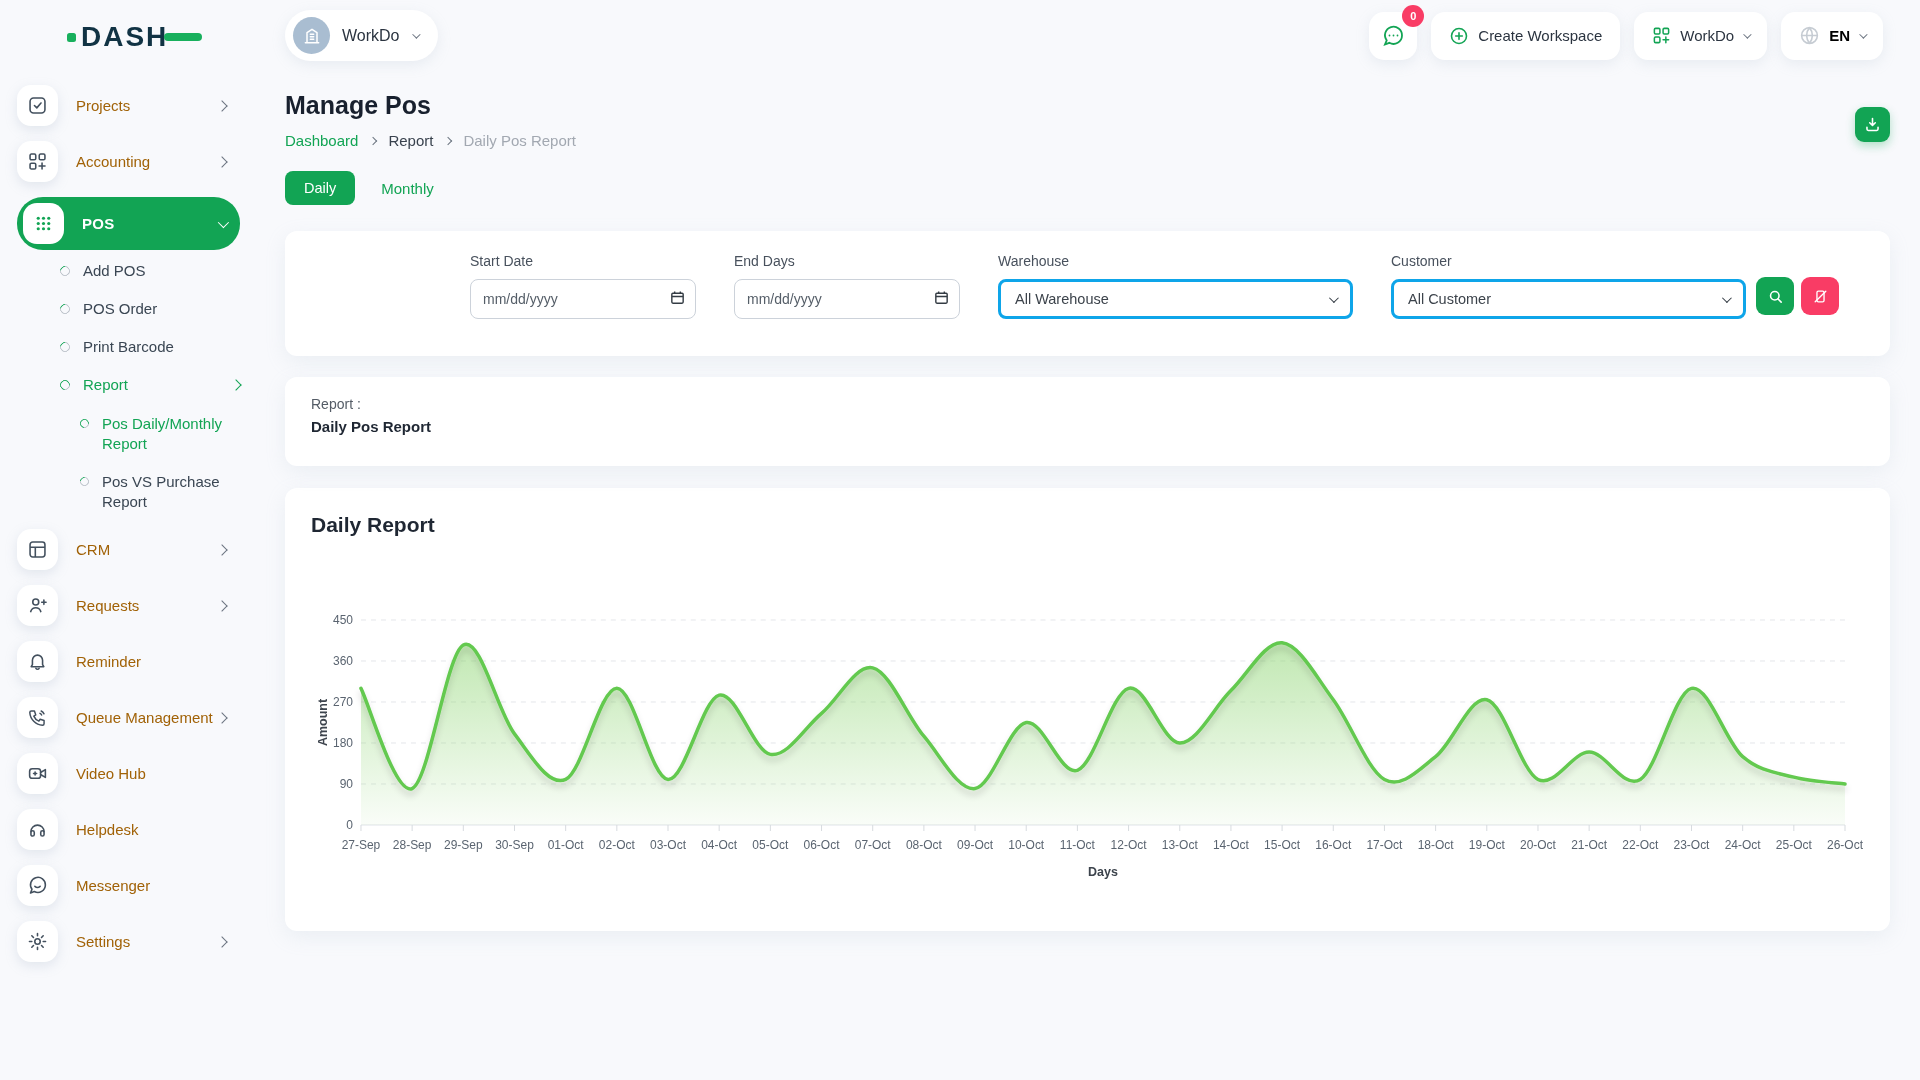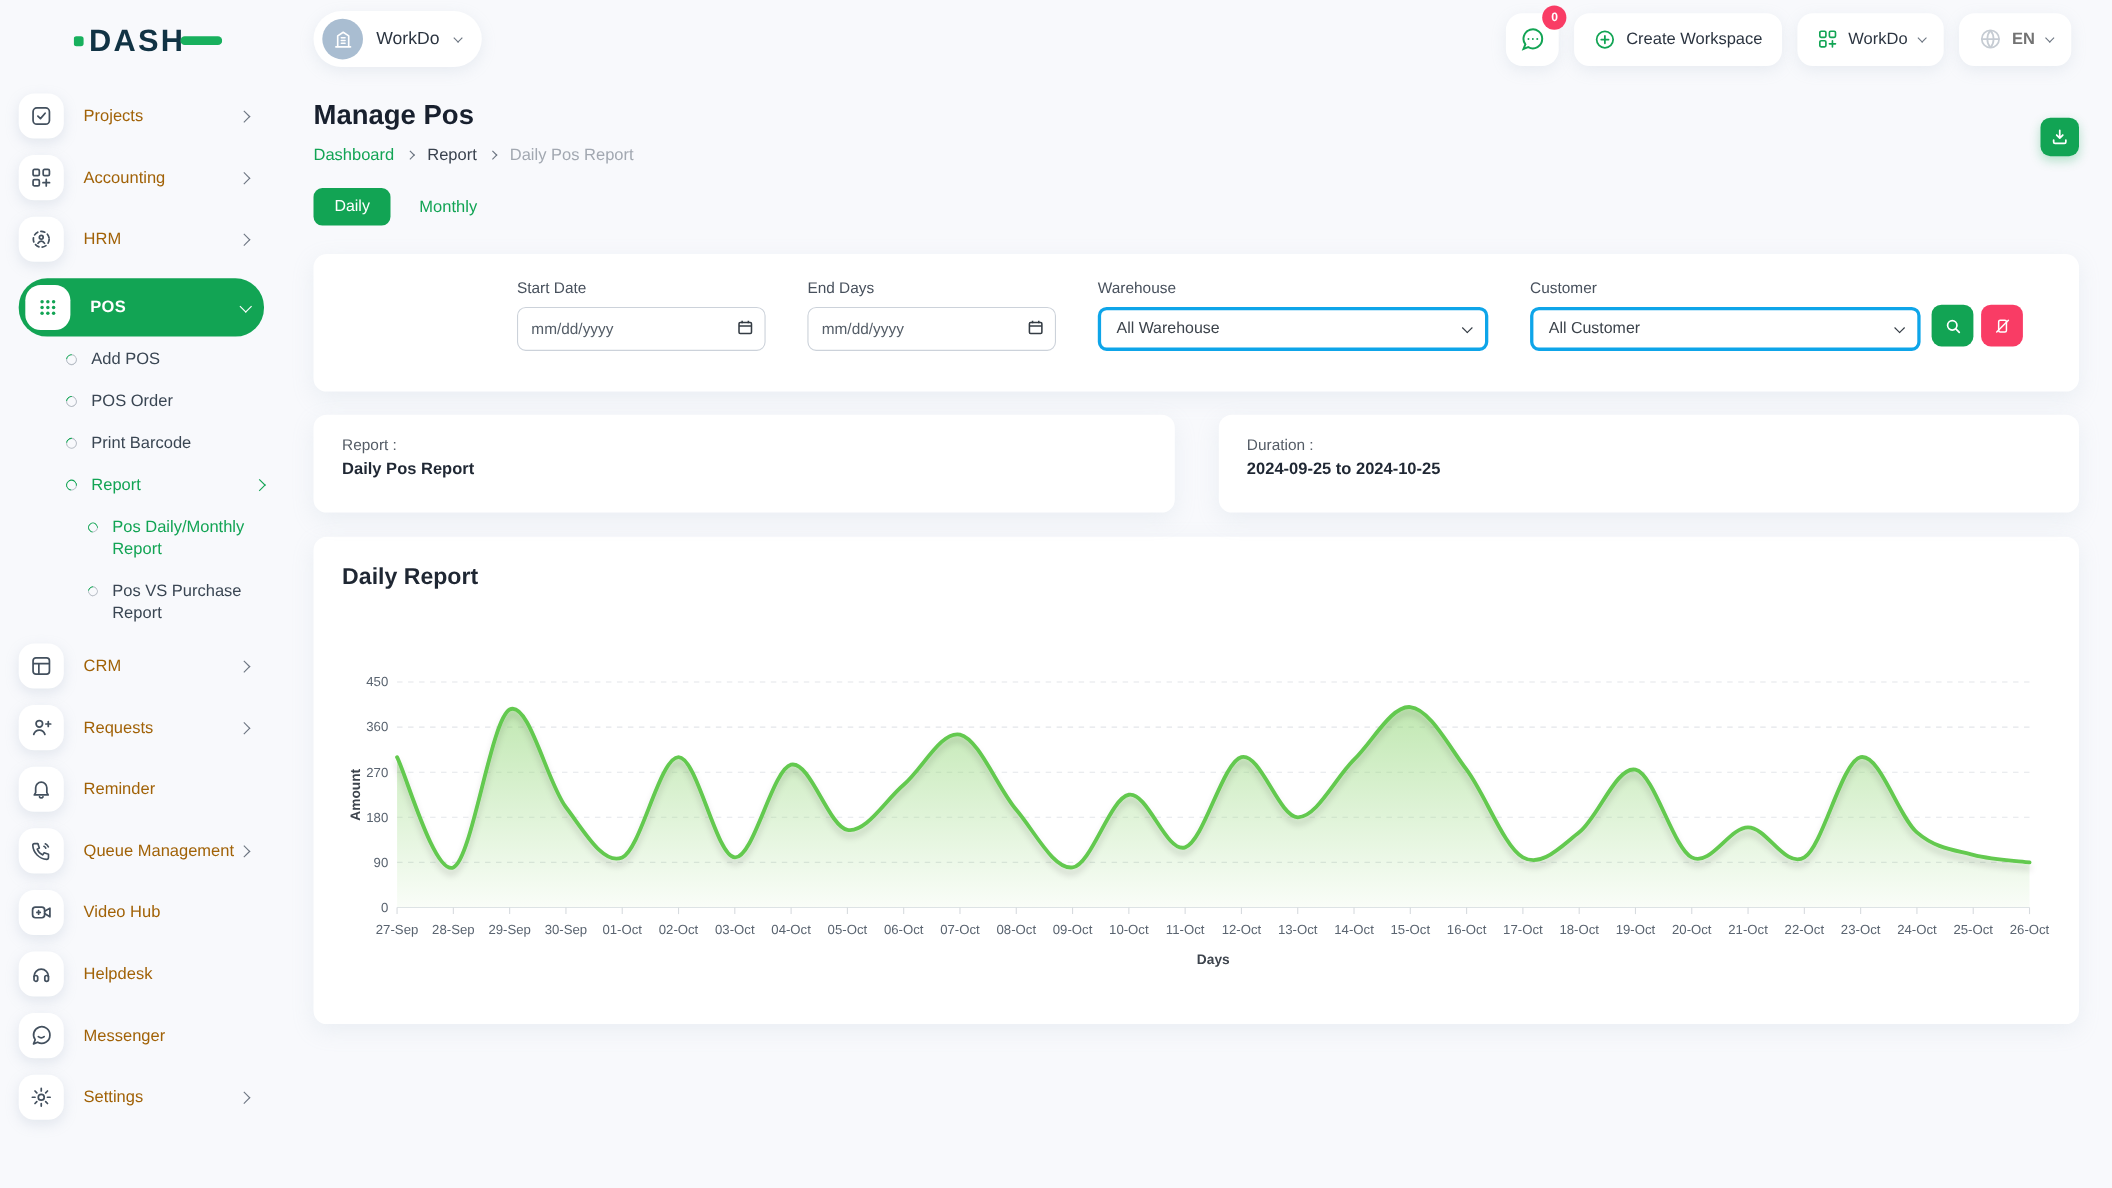--- a/index.html
+++ b/index.html
@@ -23,21 +23,21 @@
     display:flex; align-items:center; justify-content:center; box-shadow:0 4px 14px rgba(160,175,195,.18); cursor:pointer;
   }
   .badge {
     position:absolute; top:-7px; right:-7px; min-width:22px; height:22px; border-radius:11px;
     background:#F93C65; color:#fff; font-size:11px; font-weight:700; display:flex; align-items:center; justify-content:center; padding:0 6px;
   }
   .top-pill {
     height:48px; display:flex; align-items:center; gap:9px; background:#fff; border-radius:14px;
     padding:0 18px; box-shadow:0 4px 14px rgba(160,175,195,.18); font-size:15px; font-weight:500; color:#2b3440; cursor:pointer;
   }
-  .lang-code { color:#737373; font-weight:600; }
+  .lang-code { color:#000000; font-weight:600; }
   
   .chev { display:inline-block; width:8px; height:8px; border-right:1.8px solid #6b7480; border-bottom:1.8px solid #6b7480; }
   .chev.down  { transform:rotate(45deg) translateY(-2px); }
   .chev.right { transform:rotate(-45deg); }
   .chev.white { border-color:#fff; }
   .chev.green { border-color:#12A454; }
   .chev.sm { width:6px; height:6px; }
   
   .layout { display:flex; align-items:flex-start; }
   
@@ -189,31 +189,20 @@
             <rect x="3.5" y="3.5" width="6.5" height="6.5" rx="1.5"></rect>
             <rect x="14" y="3.5" width="6.5" height="6.5" rx="1.5"></rect>
             <rect x="3.5" y="14" width="6.5" height="6.5" rx="1.5"></rect>
             <path d="M17.2 13.8v6.8M13.8 17.2h6.8"></path>
           </svg>
       </span>
       <span class="side-label">Accounting</span>
       <span class="chev right"></span>
     </div>
 
-    <div class="side-item">
-      <span class="icon-sq">
-        <svg width="21" height="21" viewBox="0 0 24 24" fill="none" stroke="currentColor" stroke-width="1.8" stroke-linecap="round">
-            <circle cx="12" cy="12" r="8.2" stroke-dasharray="4.2 3.4"></circle>
-            <circle cx="12" cy="10" r="2"></circle>
-            <path d="M8.6 16.2c.8-1.5 2-2.3 3.4-2.3s2.6.8 3.4 2.3"></path>
-          </svg>
-      </span>
-      <span class="side-label">HRM</span>
-      <span class="chev right"></span>
-    </div>
 
     <div class="side-item active-pill">
       <span class="icon-sq">
         <svg width="21" height="21" viewBox="0 0 24 24" fill="currentColor">
             <circle cx="6" cy="6" r="1.8"></circle>
             <circle cx="12" cy="6" r="1.8"></circle>
             <circle cx="18" cy="6" r="1.8"></circle>
             <circle cx="6" cy="12" r="1.8"></circle>
             <circle cx="12" cy="12" r="1.8"></circle>
             <circle cx="18" cy="12" r="1.8"></circle>
@@ -423,24 +412,20 @@
               <path d="M4.5 19.5l15-15"></path>
             </svg>
         </button>
       </div>
     </section>
 
     <div class="summary-row">
       <section class="card summary-card">
         <div class="sum-label">Report :</div>
         <div class="sum-value">Daily Pos Report</div>
-      </section>
-      <section class="card summary-card">
-        <div class="sum-label">Duration :</div>
-        <div class="sum-value">2024-09-25 to 2024-10-25</div>
       </section>
     </div>
 
     <section class="card chart-card">
       <h2 class="chart-title">Daily Report</h2>
       <div class="chart-wrap">
         <svg id="chart-svg" width="100%" height="340" viewBox="0 0 1554 340" preserveAspectRatio="none">
           <defs>
             <linearGradient id="areaFill" x1="0" y1="0" x2="0" y2="1">
               <stop offset="0%" stop-color="#8ed573" stop-opacity="0.55"></stop>

